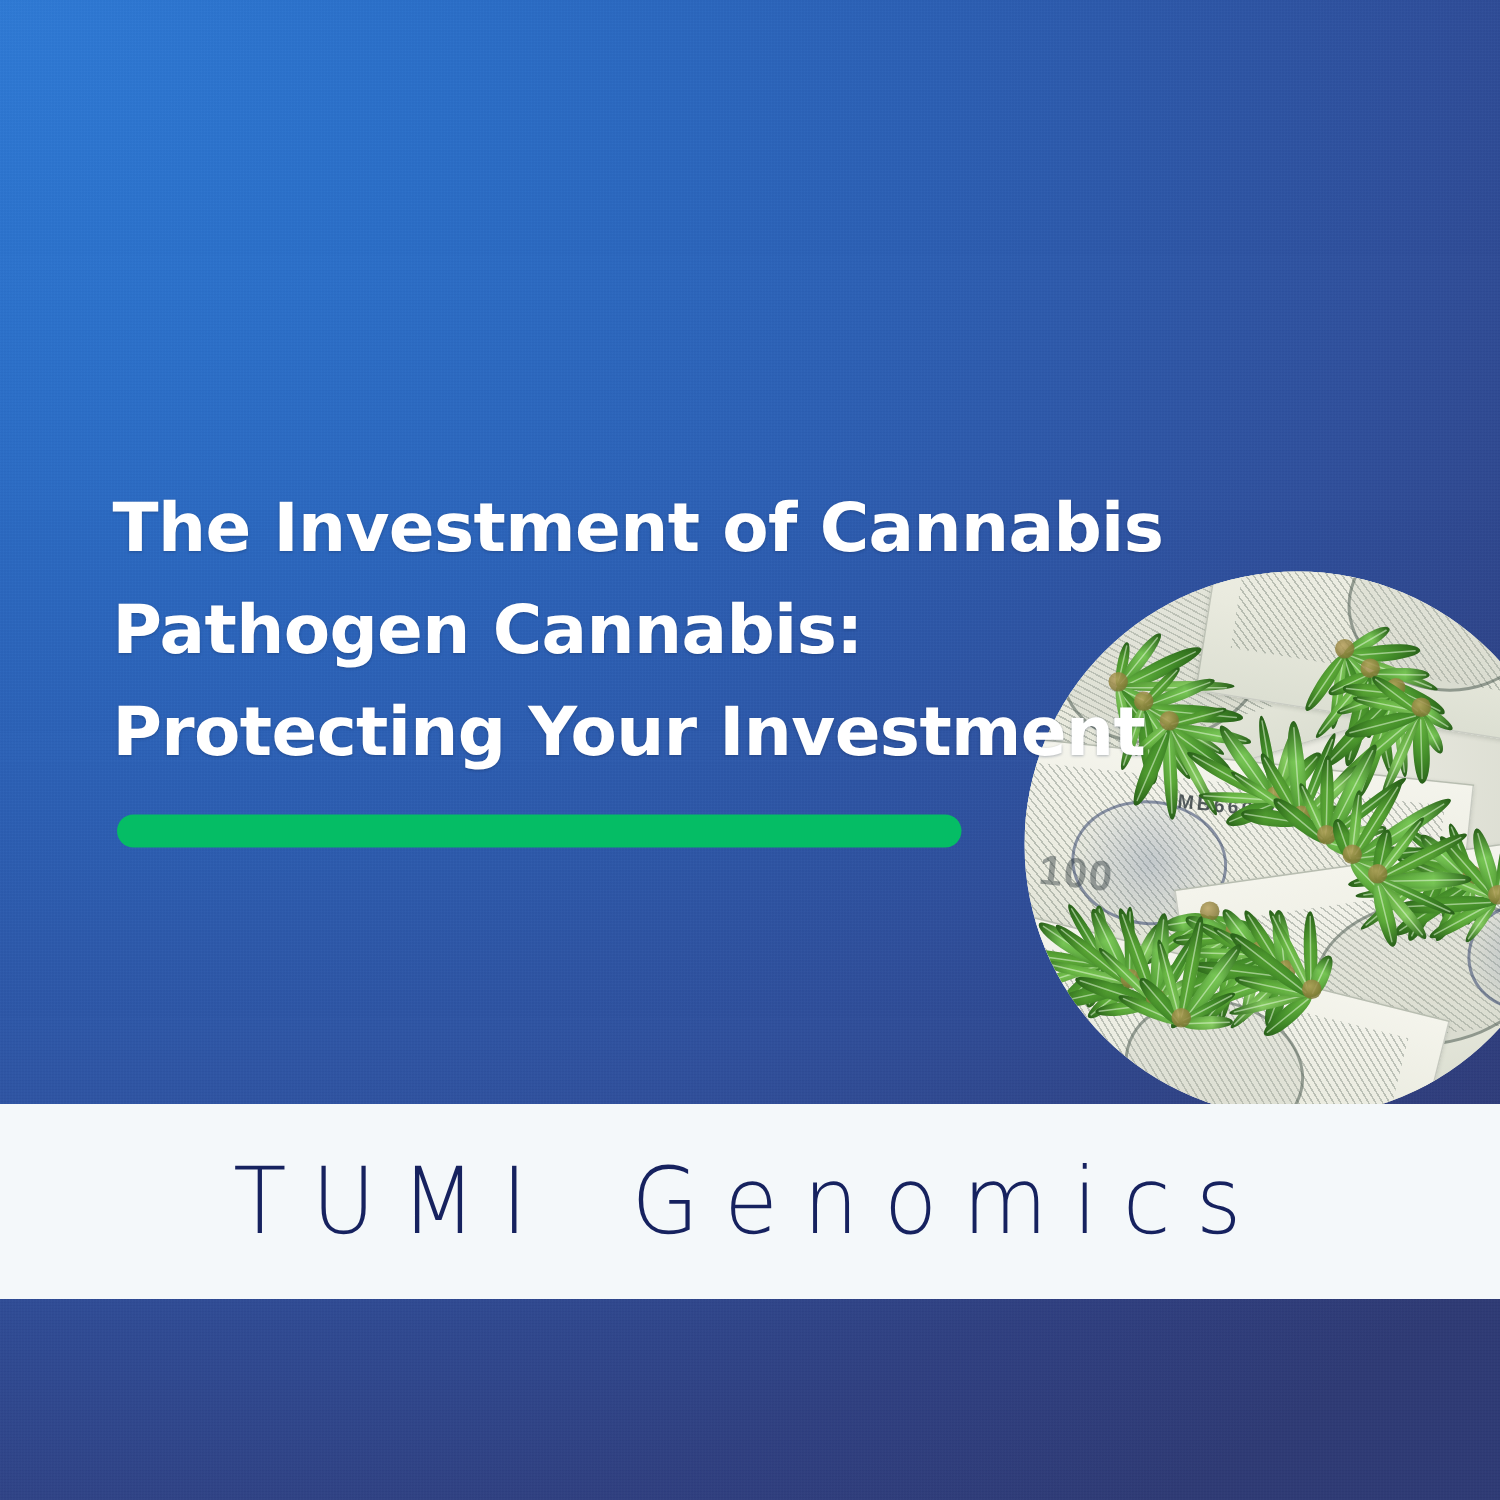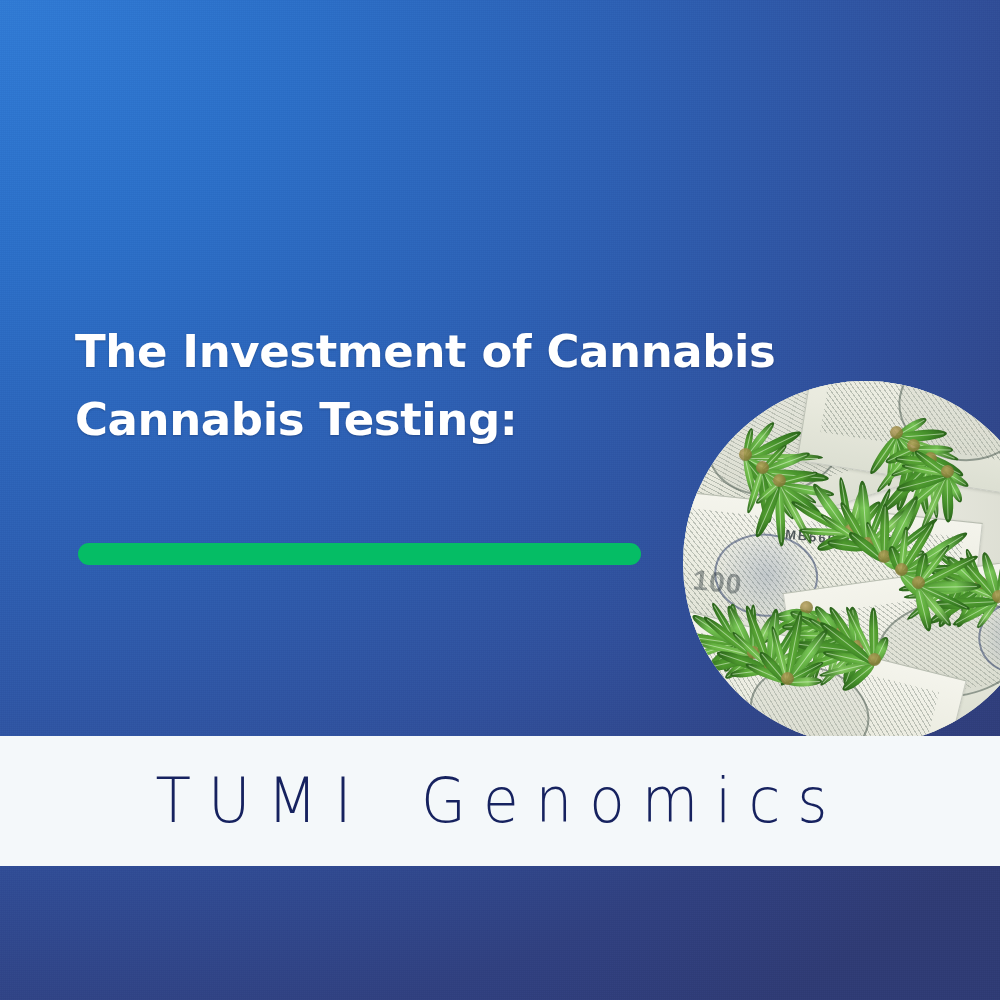--- a/index.html
+++ b/index.html
@@ -408,21 +408,22 @@
           <span class="leaf" style="left: 53px; top: 55px; width: 57px; height: 7px; transform: rotate(384.714deg); background: linear-gradient(90deg, rgb(111, 192, 71) 0%, rgb(70, 146, 43) 60%, rgb(47, 107, 28) 100%);"></span>
           <span class="leaf" style="left: 53px; top: 55px; width: 51px; height: 9px; transform: rotate(410.429deg); background: linear-gradient(90deg, rgb(88, 165, 52) 0%, rgb(138, 209, 99) 60%, rgb(47, 107, 28) 100%);"></span>
           <span class="leaf" style="left: 53px; top: 55px; width: 45px; height: 11px; transform: rotate(436.143deg); background: linear-gradient(90deg, rgb(121, 200, 86) 0%, rgb(95, 174, 58) 60%, rgb(47, 107, 28) 100%);"></span>
           <span class="bud" style="left: 47px; top: 49px; width: 13px; height: 13px;"></span>
         </div>
     </div>
   </div>
 
   <div class="title">
     <span class="title-line">The Investment of Cannabis</span>
-    <span class="title-line">Cannabis Testing:</span>
+    <span class="title-line">Pathogen Cannabis:</span>
+    <span class="title-line">Protecting Your Investment</span>
   </div>
 
   <div class="accent-bar"></div>
 
   <div class="brand-band">
     <div class="brand-text">
       <span>TUMI</span><span class="brand-gap">&nbsp;</span><span>Genomics</span>
     </div>
   </div>
 

